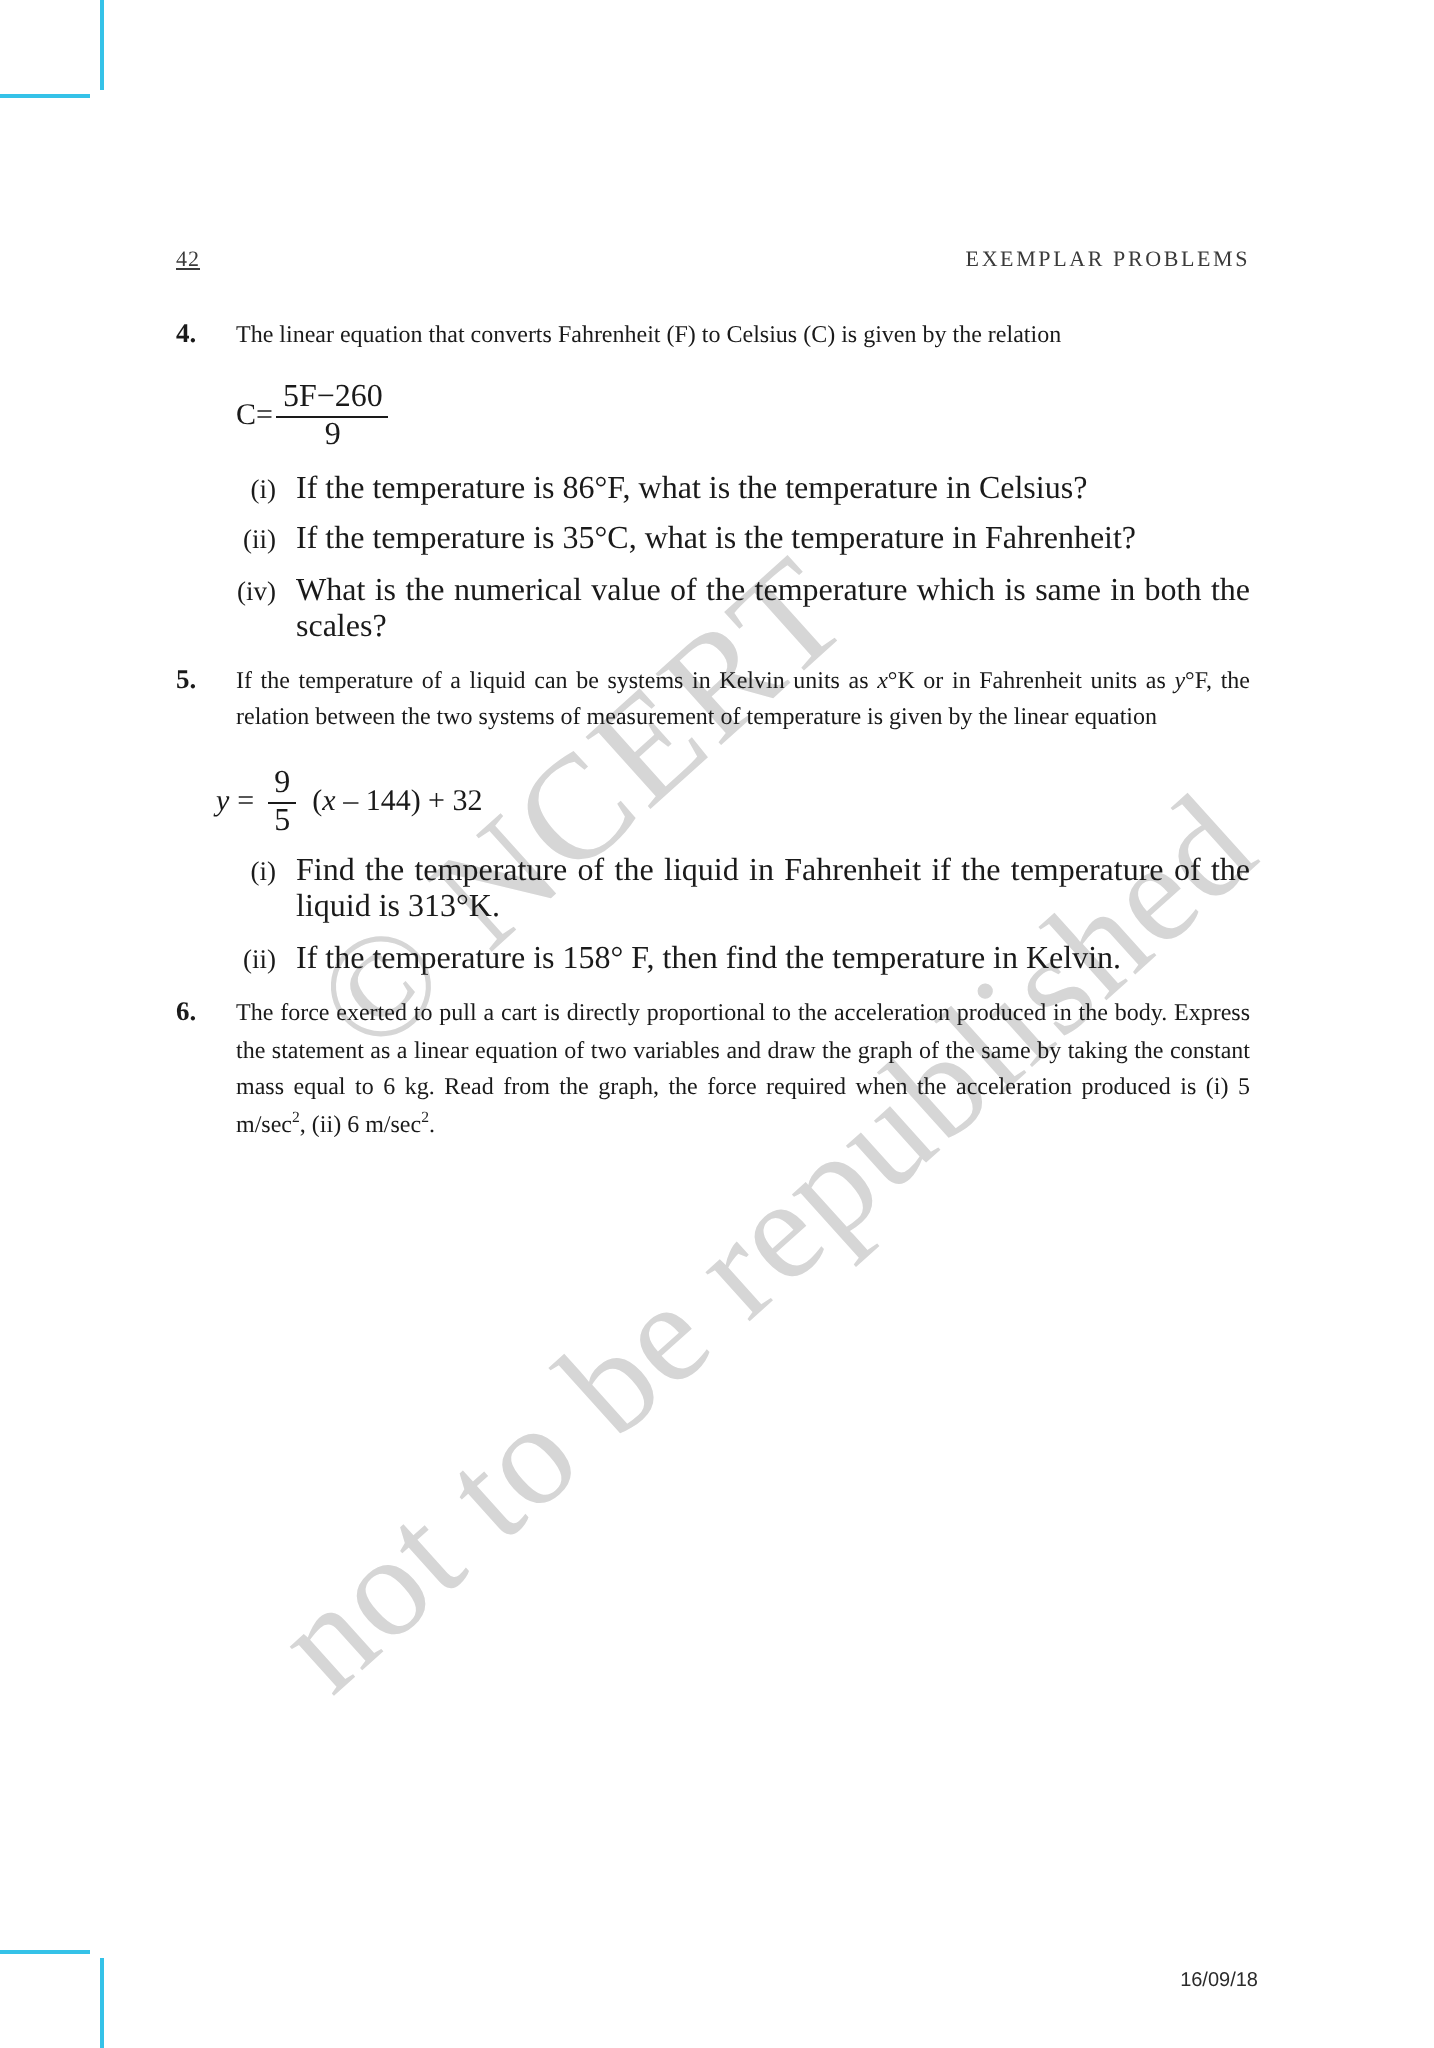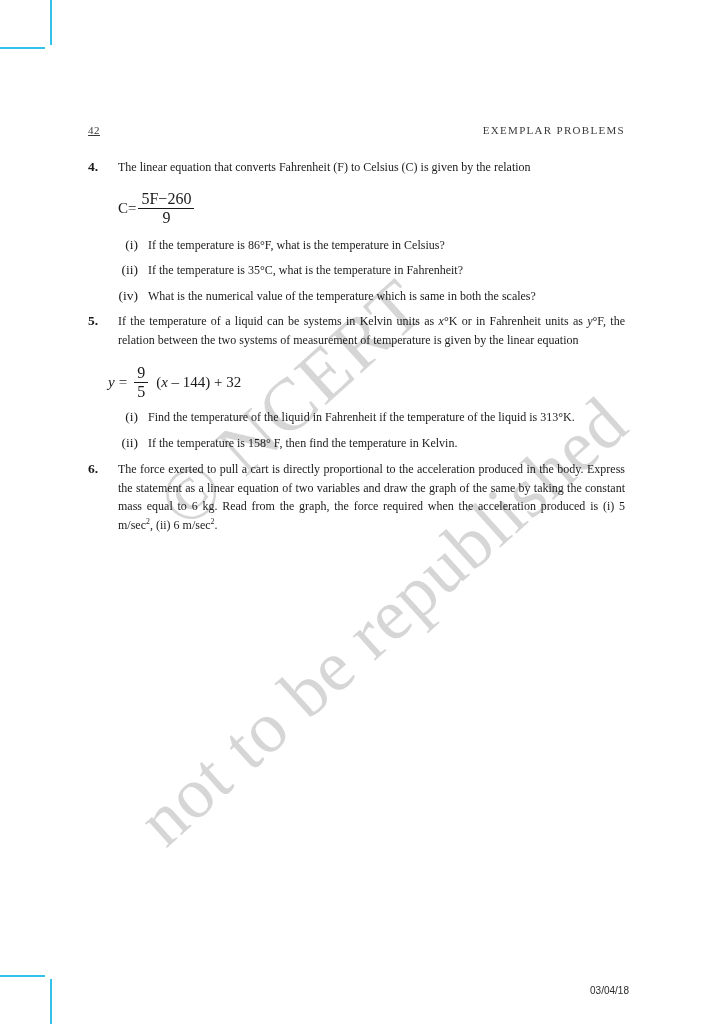--- a/index.html
+++ b/index.html
@@ -127,21 +127,21 @@
     width: 60px;
     flex: 0 0 60px;
     text-align: right;
     padding-right: 10px;
     box-sizing: border-box;
     font-size: 13.5px;
     line-height: 18.5px;
   }
   .sub-body {
     flex: 1;
-    font-size: 12px;
+    font-size: 16px;
     line-height: 18.5px;
     text-align: justify;
     text-align-last: left;
   }
 
   
   .math-block {
     margin: 14px 0 10px 30px;
     font-size: 15px;
   }
@@ -273,14 +273,14 @@
       <div class="sub-body">If the temperature is 158° F, then find the temperature in Kelvin.</div>
     </div>
 
     <div class="q" style="margin-top:8px;">
       <div class="q-num">6.</div>
       <div class="q-body q6-body"><span>The force exerted to pull a cart is directly proportional to the acceleration produced in the body. Express the statement as a linear equation of  two variables and draw the graph of the same by taking the constant mass equal to 6 kg. Read from the graph, the force required when the acceleration produced is (i) 5 m/sec</span><span class="sup">2</span><span>, (ii) 6 m/sec</span><span class="sup">2</span><span>.</span></div>
     </div>
 
   </div>
 
-  <div class="footer-date">03/04/18</div>
+  <div class="footer-date">16/09/18</div>
 </div>
 
 </body></html>

